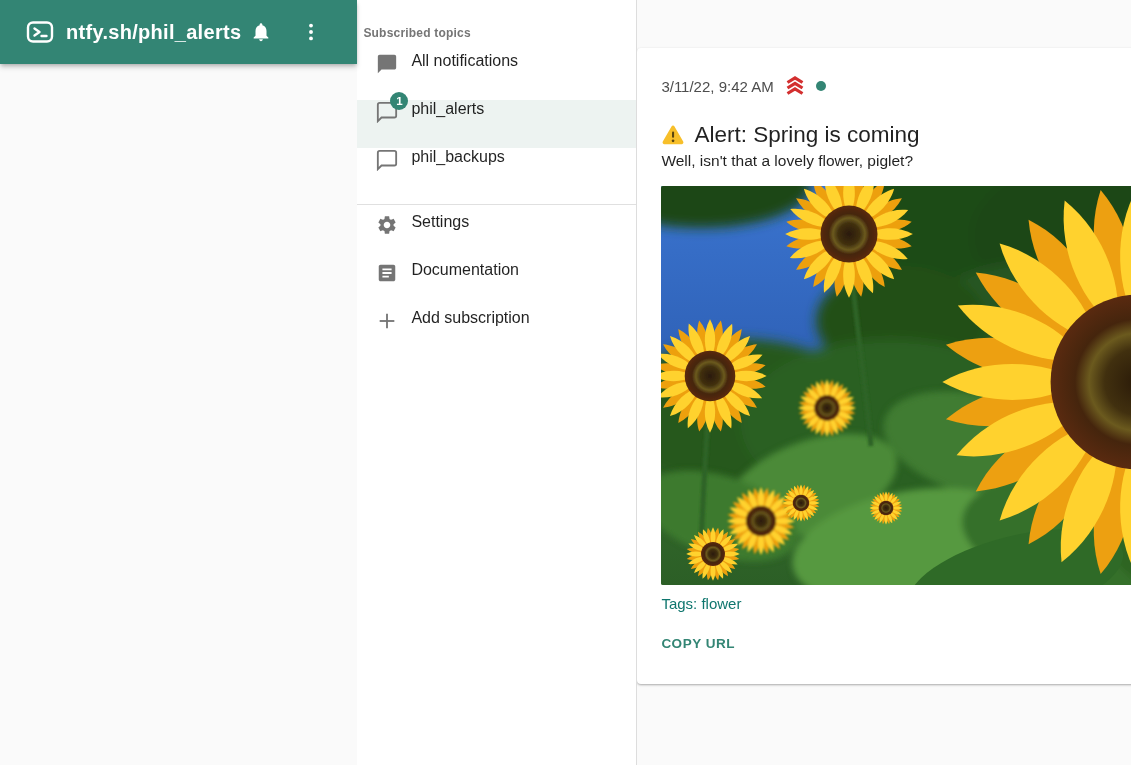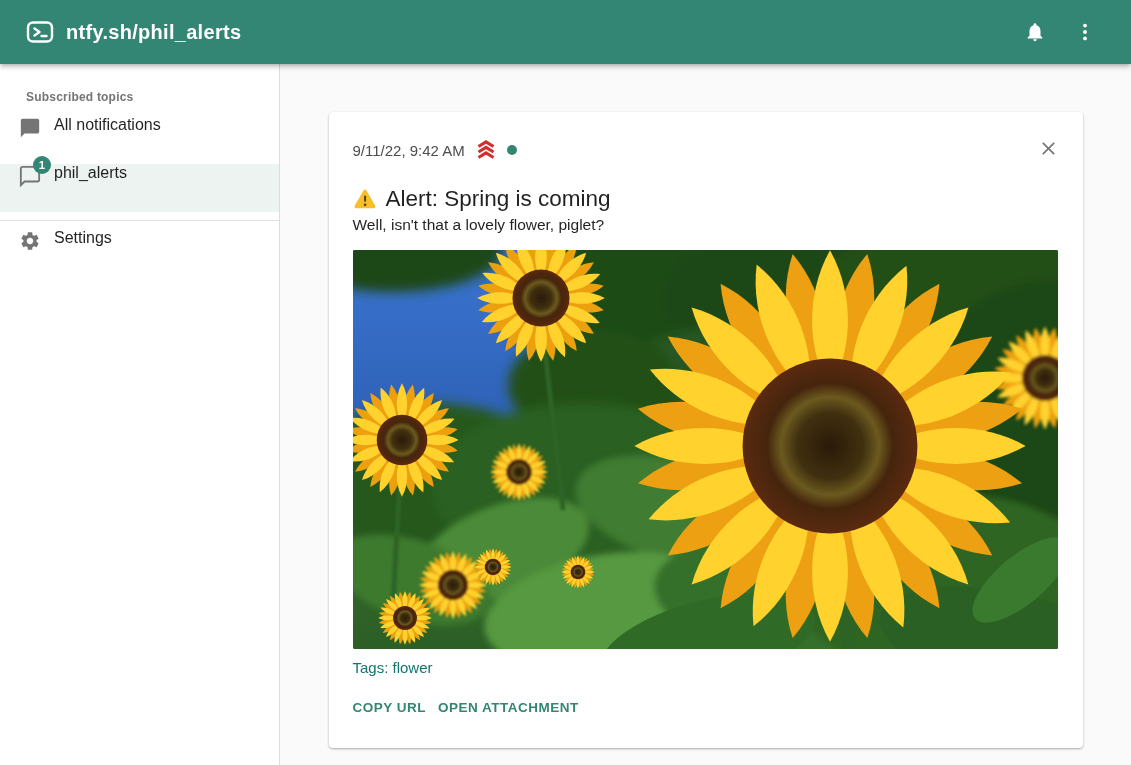--- a/index.html
+++ b/index.html
@@ -1,36 +1,36 @@
 <!DOCTYPE html>
 <html><head>
 <meta charset="utf-8">
 <style>
   * { margin:0; padding:0; box-sizing:border-box; }
   html,body { width:1131px; height:765px; overflow:hidden; }
   body { font-family:"Liberation Sans","DejaVu Sans",sans-serif; background:#fafafa; }
-  .app { width:1131px; height:765px; display:flex; flex-direction:column; }
+  .app { width:1131px; height:765px; display:flex; }
 
   
   .appbar { height:64px; background:#338574; display:flex; align-items:center;
             padding:0 26px; flex:0 0 auto; box-shadow:0 2px 4px -1px rgba(0,0,0,.25),0 4px 5px 0 rgba(0,0,0,.12);
             position:relative; z-index:5; }
   .logo { width:28px; height:28px; display:inline-flex; }
   .appbar-title { color:#fff; font-size:20px; font-weight:600; letter-spacing:.3px; margin-left:12px; }
   .iconbtn { background:none; border:none; cursor:pointer; display:inline-flex; align-items:center; justify-content:center;
              width:40px; height:40px; border-radius:50%; }
   .iconbtn.first { margin-left:auto; }
   .iconbtn + .iconbtn { margin-left:10px; }
 
   
   .shell { flex:1; display:flex; min-height:0; }
 
   
   .sidebar { width:280px; flex:0 0 280px; background:#fff; border-right:1px solid #ddd; padding-top:4px; }
-  .section-label { color:#757575; font-size:12px; font-weight:700; letter-spacing:.2px; padding:22px 18px 12px 26px; }
+  .section-label { color:#757575; font-size:12px; font-weight:700; letter-spacing:.2px; padding:22px 18px 12px 6px; }
   .nav-item { height:48px; display:flex; align-items:flex-start; padding:0 18px; cursor:pointer; font-size:16px;
               color:rgba(0,0,0,.87); position:relative; }
   .nav-item.selected { background:#edf3f1; }
   .nav-icon { width:24px; height:24px; flex:0 0 24px; display:inline-flex; align-items:center; justify-content:center;
               margin-right:12px; position:relative; }
   .nav-label { line-height:1; padding-top:1px; }
   .badge { position:absolute; top:-8px; right:-9px; width:18px; height:18px; border-radius:50%;
            background:#338574; color:#fff; font-size:11.5px; font-weight:600; display:flex; align-items:center;
            justify-content:center; }
   .trailing { margin-left:auto; margin-right:13px; display:inline-flex; width:24px; height:24px; }
@@ -106,50 +106,75 @@
       <div class="nav-item selected">
         <span class="nav-icon">
           <svg viewBox="0 0 24 24" width="22" height="22" fill="none" stroke="#757575" stroke-width="2">
             <path d="M20 2H4c-1.1 0-2 .9-2 2v18l4-4h14c1.1 0 2-.9 2-2V4c0-1.1-.9-2-2-2z"></path>
           </svg>
           <span class="badge">1</span>
         </span>
         <span class="nav-label">phil_alerts</span>
       </div>
 
+      <div class="nav-item">
+        <span class="nav-icon">
+          <svg viewBox="0 0 24 24" width="22" height="22" fill="none" stroke="#757575" stroke-width="2">
+            <path d="M20 2H4c-1.1 0-2 .9-2 2v18l4-4h14c1.1 0 2-.9 2-2V4c0-1.1-.9-2-2-2z"></path>
+          </svg>
+        </span>
+        <span class="nav-label">phil_backups</span>
+      </div>
 
 
       <div class="divider"></div>
 
       <div class="nav-item">
         <span class="nav-icon">
           <svg viewBox="0 0 24 24" width="22" height="22" fill="#757575">
             <path d="M19.14 12.94c.04-.3.06-.61.06-.94 0-.32-.02-.64-.07-.94l2.03-1.58c.18-.14.23-.41.12-.61l-1.92-3.32c-.12-.22-.37-.29-.59-.22l-2.39.96c-.5-.38-1.03-.7-1.62-.94l-.36-2.54c-.04-.24-.24-.41-.48-.41h-3.84c-.24 0-.43.17-.47.41l-.36 2.54c-.59.24-1.13.57-1.62.94l-2.39-.96c-.22-.08-.47 0-.59.22L2.74 8.87c-.12.21-.08.47.12.61l2.03 1.58c-.05.3-.09.63-.09.94s.02.64.07.94l-2.03 1.58c-.18.14-.23.41-.12.61l1.92 3.32c.12.22.37.29.59.22l2.39-.96c.5.38 1.03.7 1.62.94l.36 2.54c.05.24.24.41.48.41h3.84c.24 0 .44-.17.47-.41l.36-2.54c.59-.24 1.13-.56 1.62-.94l2.39.96c.22.08.47 0 .59-.22l1.92-3.32c.12-.22.07-.47-.12-.61l-2.01-1.58zM12 15.6c-1.98 0-3.6-1.62-3.6-3.6s1.62-3.6 3.6-3.6 3.6 1.62 3.6 3.6-1.62 3.6-3.6 3.6z"></path>
           </svg>
         </span>
         <span class="nav-label">Settings</span>
       </div>
 
-
+      <div class="nav-item">
+        <span class="nav-icon">
+          <svg viewBox="0 0 24 24" width="22" height="22" fill="#757575">
+            <path d="M19 3H5c-1.1 0-2 .9-2 2v14c0 1.1.9 2 2 2h14c1.1 0 2-.9 2-2V5c0-1.1-.9-2-2-2zm-5 14H7v-2h7v2zm3-4H7v-2h10v2zm0-4H7V7h10v2z"></path>
+          </svg>
+        </span>
+        <span class="nav-label">Documentation</span>
+      </div>
+
+      <div class="nav-item">
+        <span class="nav-icon">
+          <svg viewBox="0 0 24 24" width="22" height="22" fill="none" stroke="#757575" stroke-width="2">
+            <line x1="12" y1="4" x2="12" y2="20"></line>
+              <line x1="4" y1="12" x2="20" y2="12"></line>
+          </svg>
+        </span>
+        <span class="nav-label">Add subscription</span>
+      </div>
     </nav>
 
     <main class="main">
       <section class="card">
 
         <button class="card-close">
           <span style="display:inline-flex">
             <svg viewBox="0 0 24 24" width="21" height="21" fill="none" stroke="#757575" stroke-width="1.9">
               <line x1="5.5" y1="5.5" x2="18.5" y2="18.5"></line>
                 <line x1="18.5" y1="5.5" x2="5.5" y2="18.5"></line>
             </svg>
           </span>
         </button>
 
         <div class="meta-row">
-          <span class="timestamp">9/11/22, 9:42 AM</span>
+          <span class="timestamp">3/11/22, 9:42 AM</span>
           <span class="prio">
             <svg viewBox="0 0 24 24" width="26" height="24" fill="none" stroke="#d32f2f" stroke-width="3.2">
               <path d="M4.5 8.5 L12 3.8 L19.5 8.5"></path>
               <path d="M4.5 14 L12 9.3 L19.5 14"></path>
               <path d="M4.5 19.5 L12 14.8 L19.5 19.5"></path>
             </svg>
           </span>
           <span class="newdot"></span>
         </div>
 
@@ -272,19 +297,18 @@
           <ellipse cx="355" cy="392" rx="110" ry="42" fill="#2f6a27" transform="rotate(-14 355 392)"></ellipse>
           <ellipse cx="645" cy="388" rx="120" ry="48" fill="#2a6023" transform="rotate(10 645 388)"></ellipse>
           <use href="#flw" transform="translate(477,196) scale(1.9)"></use>
           <ellipse cx="668" cy="330" rx="60" ry="24" fill="#3a7a2e" transform="rotate(-40 668 330)"></ellipse>
         </svg>
 
         <div class="tags">Tags: flower</div>
 
         <div class="actions">
           <button>COPY URL</button>
-          <button>OPEN ATTACHMENT</button>
         </div>
 
       </section>
     </main>
   </div>
 </div>
 
 </body></html>

